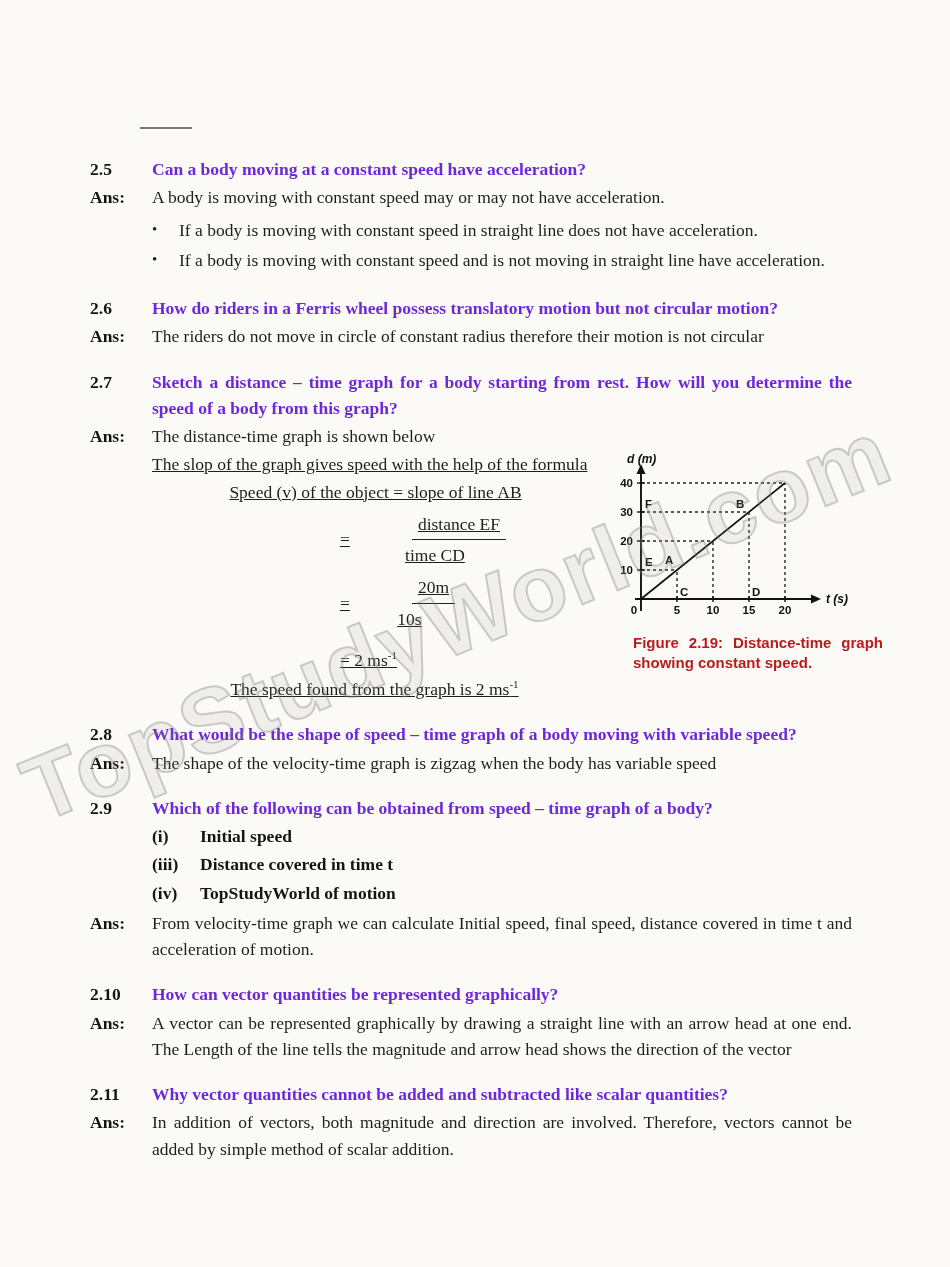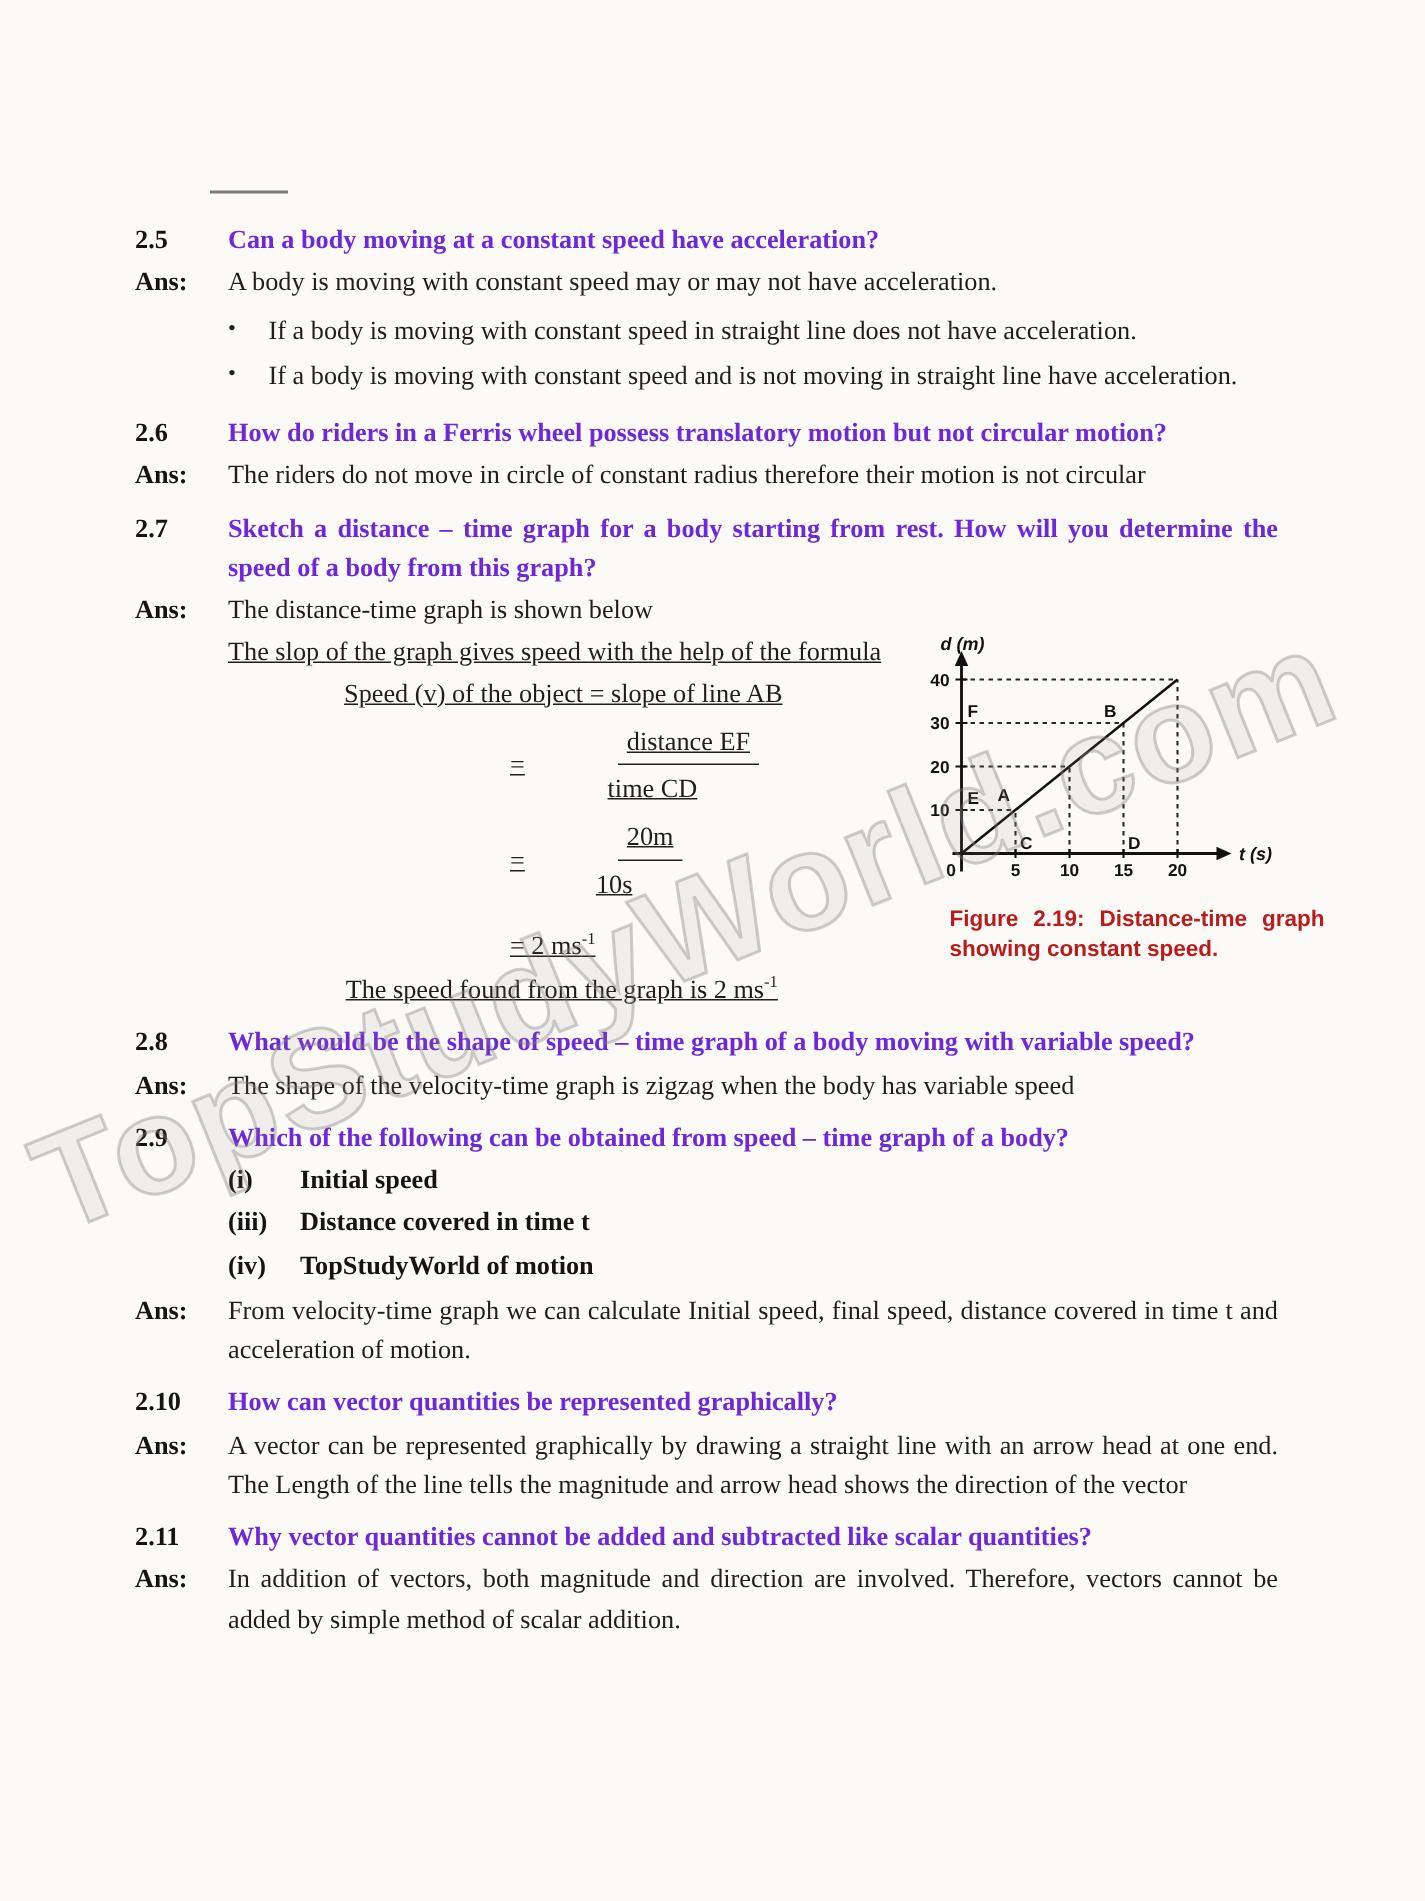--- a/index.html
+++ b/index.html
@@ -26,21 +26,21 @@
     line-height:1.15;
   }
   .content{
     position:absolute;left:90px;top:137px;width:762px;z-index:2;
     font-size:17.5px;line-height:1.5;
   }
   .row{display:grid;grid-template-columns:62px 1fr;margin-bottom:2px;}
   .label{font-weight:bold;color:#141414;}
   .q{font-weight:bold;color:#6d28d9;}
   .just{text-align:justify;}
-  .row.qrow{margin-top:9px;}
+  .row.qrow{margin-top:19px;}
   
   .bullet-row{display:grid;grid-template-columns:27px 1fr;margin:4px 0 3px 0;}
   .bullet{font-size:15px;line-height:1.7;}
   
   .item-row{display:grid;grid-template-columns:48px 1fr;font-weight:bold;color:#141414;margin-bottom:2px;}
   
   .flexwrap{display:flex;align-items:flex-start;width:733px;}
   .leftcol{width:445px;flex:0 0 445px;text-decoration:underline;}
   .fig{margin:0 0 0 8px;width:280px;flex:0 0 280px;}
   .fig svg{display:block;}

